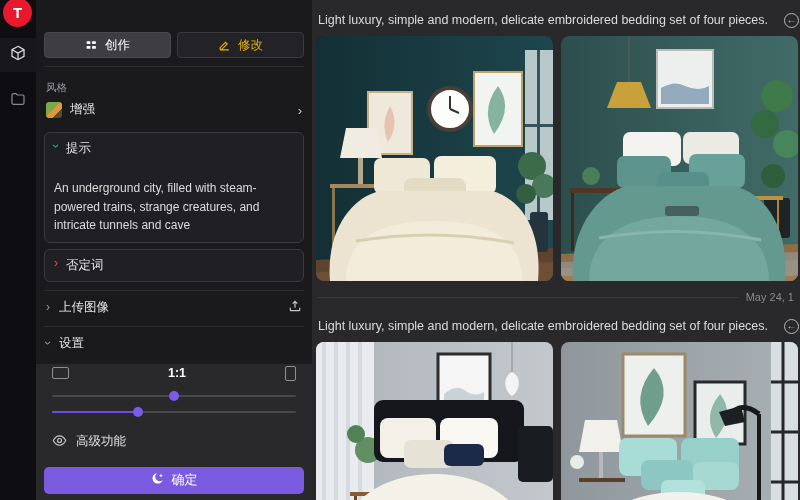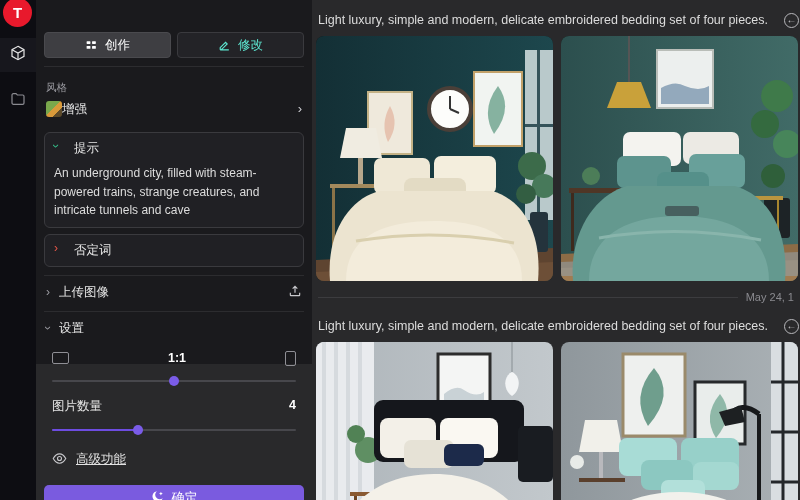--- a/index.html
+++ b/index.html
@@ -14,59 +14,59 @@
   .rail-btn { position:absolute; left:0; width:36px; height:34px; display:flex;
     align-items:center; justify-content:center; color:#e6e6e6; }
   .rail-btn.cube { top:38px; background:#17171d; }
   .rail-btn.folder { top:84px; color:#8a8a90; }
 
   
   .panel { position:absolute; left:36px; top:0; width:276px; height:364px; background:#1a1a1d; }
   .tabs { display:flex; gap:6px; margin:32px 8px 0 8px; }
   .tab { flex:1; height:26px; border:1px solid #3a3a3e; border-radius:4px;
     display:flex; align-items:center; justify-content:center; gap:7px;
-    color:#5eead4; font-size:12.5px; background:#232327; }
+    color:#eab308; font-size:12.5px; background:#232327; }
   .tab.active { background:#3e3e42; border-color:#4a4a4e; color:#fff; }
   .tab svg { width:13px; height:13px; }
 
   .style-sec { margin:8px 8px 0 8px; border-top:1px solid #2c2c2f; padding-top:14px; }
   .style-label { color:#9a9aa0; font-size:10.5px; margin-left:2px; }
-  .style-row { display:flex; align-items:flex-start; padding:6px 2px 8px 2px; color:#ececec; font-size:12.5px; }
+  .style-row { display:flex; align-items:flex-end; gap:8px; padding:6px 2px 8px 2px; color:#ececec; font-size:12.5px; }
   .style-thumb { width:16px; height:16px; border-radius:3px;
     background:linear-gradient(135deg,#7aa84c 0 45%,#d99a3a 45% 70%,#5c4a2a 70%); }
   .chev-r { margin-left:auto; color:#cfcfd4; font-size:13px; }
 
   .box { margin:6px 8px 0 8px; border:1px solid #3a3a3e; border-radius:6px;
     background:#202024; padding:7px 9px; }
-  .box-head { display:flex; align-items:flex-start; gap:16px; font-size:12.5px; color:#e6e6e6; }
+  .box-head { display:flex; align-items:flex-start; gap:8px; font-size:12.5px; color:#e6e6e6; }
   .chev { font-size:12px; display:inline-block; line-height:1; }
   .chev.down { transform:rotate(90deg); }
   .chev.green { color:#35c08a; }
   .chev.red { color:#e45648; }
   .chev.gray { color:#9a9aa0; }
-  .prompt-text { color:#dddddd; font-size:12px; line-height:1.55; margin-top:7px; }
+  .prompt-text { color:#dddddd; font-size:12px; line-height:1.55; margin-top:22px; }
 
   .row-line { margin:8px 8px 0 8px; border-top:1px solid #2c2c2f; padding:8px 2px 2px 2px;
     display:flex; align-items:center; gap:9px; color:#e4e4e4; font-size:12.5px; }
   .upload-ic { margin-left:auto; color:#c8c8cc; }
 
   .aspect-row { margin:12px 16px 0 16px; display:flex; align-items:center; color:#fff;gap:8px; }
   .ar-land { width:17px; height:12px; border:1.4px solid #8f8f95; border-radius:2px; }
   .ar-port { width:11px; height:15px; border:1.4px solid #8f8f95; border-radius:2px; margin-left:auto; }
   .ar-val { flex:1; text-align:center; font-size:12.5px; font-weight:bold; }
 
   .slider { position:relative; margin:14px 16px 0 16px; height:2px; background:#47474c; border-radius:2px; }
   .slider .fill { position:absolute; left:0; top:0; height:2px; background:#6d4ce0; border-radius:2px; }
   .slider .thumb { position:absolute; top:-4px; width:10px; height:10px; border-radius:50%;
     background:#7a5ce8; }
   .count-row { margin:16px 16px 0 16px; display:flex; color:#e6e6e6; font-size:12.5px; }
   .count-val { margin-left:auto; font-weight:bold; color:#fff; }
 
   .adv-row { margin:20px 16px 0 16px; display:flex; align-items:center; gap:9px;
-    color:#e2e2e2; font-size:12.5px;text-decoration:underline; }
+    color:#e2e2e2; font-size:12.5px; }
 
   .confirm { margin:16px 8px 0 8px; height:27px; width:260px; border:none; border-radius:5px;
     background:#7a5bdf; color:#fff; font-size:13px; display:flex; align-items:center;
     justify-content:center; gap:7px; cursor:pointer; font-family:inherit; }
 
   
   .main { position:absolute; left:312px; top:0; width:488px; height:500px; background:#29292b; }
   .prompt-row { display:flex; align-items:center; gap:16px; padding:0 6px; height:22px; margin-top:9px; }
   .prompt-row .ptext { color:#dcdcdc; font-size:12.5px; white-space:nowrap; }
   .redo { width:15px; height:15px; border:1.3px solid #b8b8bc; border-radius:50%;
@@ -162,24 +162,20 @@
 
   <div class="aspect-row">
     <span class="ar-land"></span>
     <span class="ar-val">1:1</span>
     <span class="ar-port"></span>
   </div>
   <div class="slider">
     <span class="thumb" style="left:48%"></span>
   </div>
 
-  <div class="count-row">
-    <span>图片数量</span>
-    <span class="count-val">4</span>
-  </div>
   <div class="slider">
     <span class="fill" style="width:34%"></span>
     <span class="thumb" style="left:33%"></span>
   </div>
 
   <div class="adv-row">
     <span>
       <svg width="15" height="15" viewBox="0 0 24 24" fill="none" stroke="#c8c8cc" stroke-width="1.8">
         <path d="M2 12 C5 6.5 9 4.5 12 4.5 S19 6.5 22 12 C19 17.5 15 19.5 12 19.5 S5 17.5 2 12 Z"></path>
         <circle cx="12" cy="12" r="3.2"></circle>

